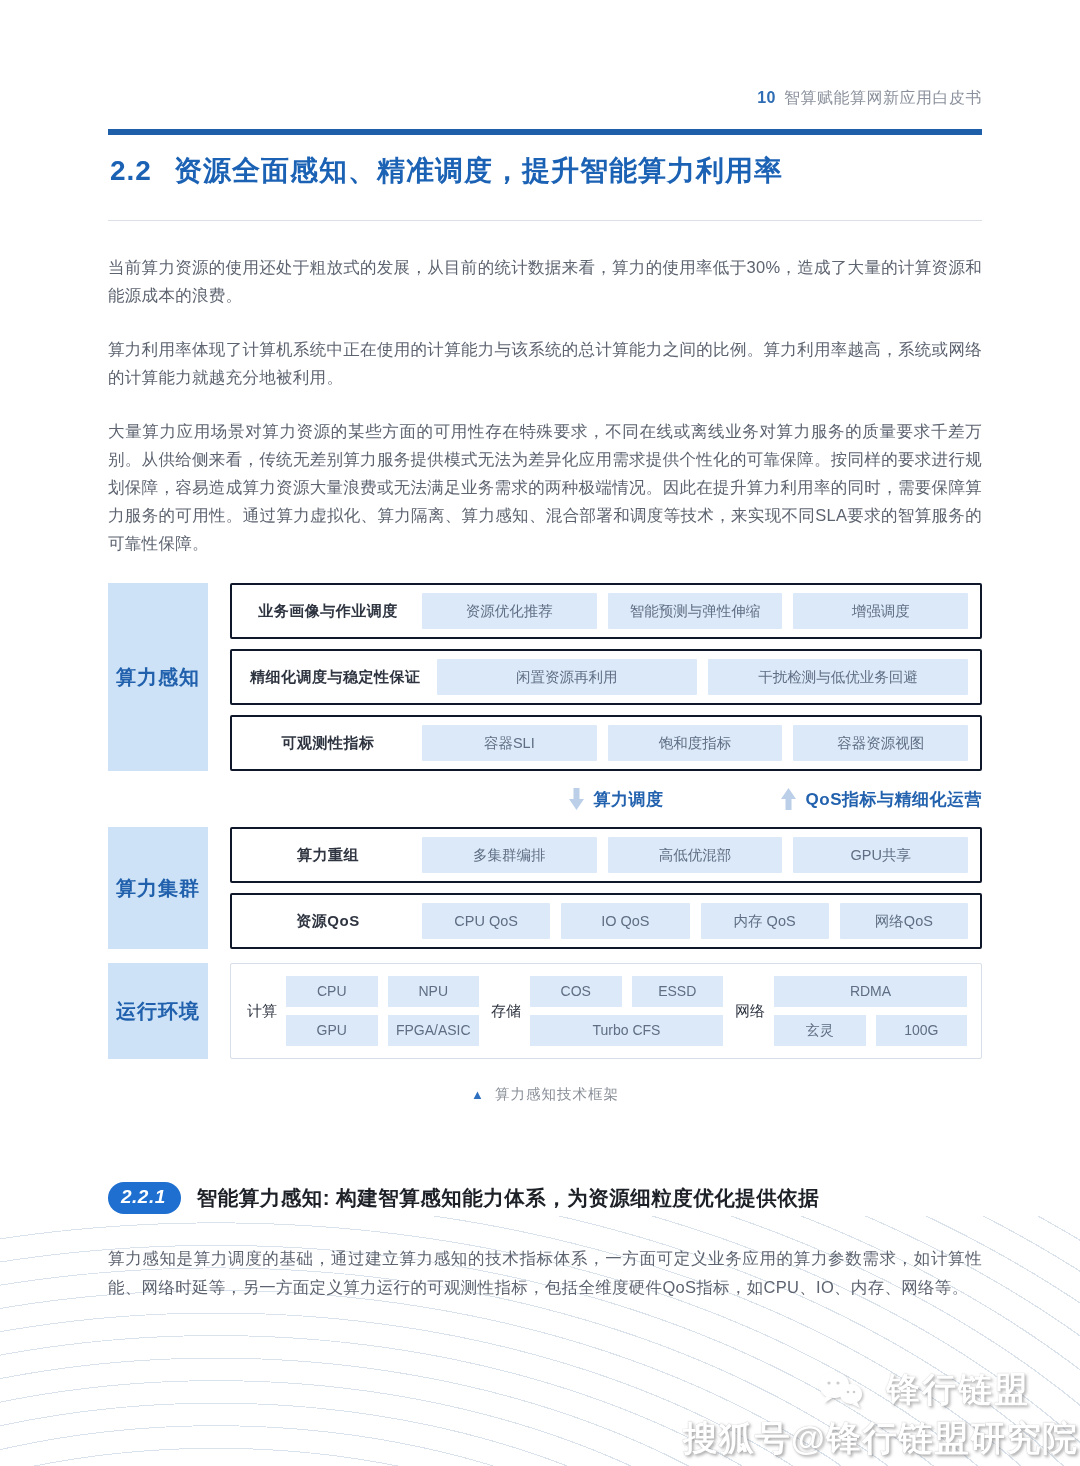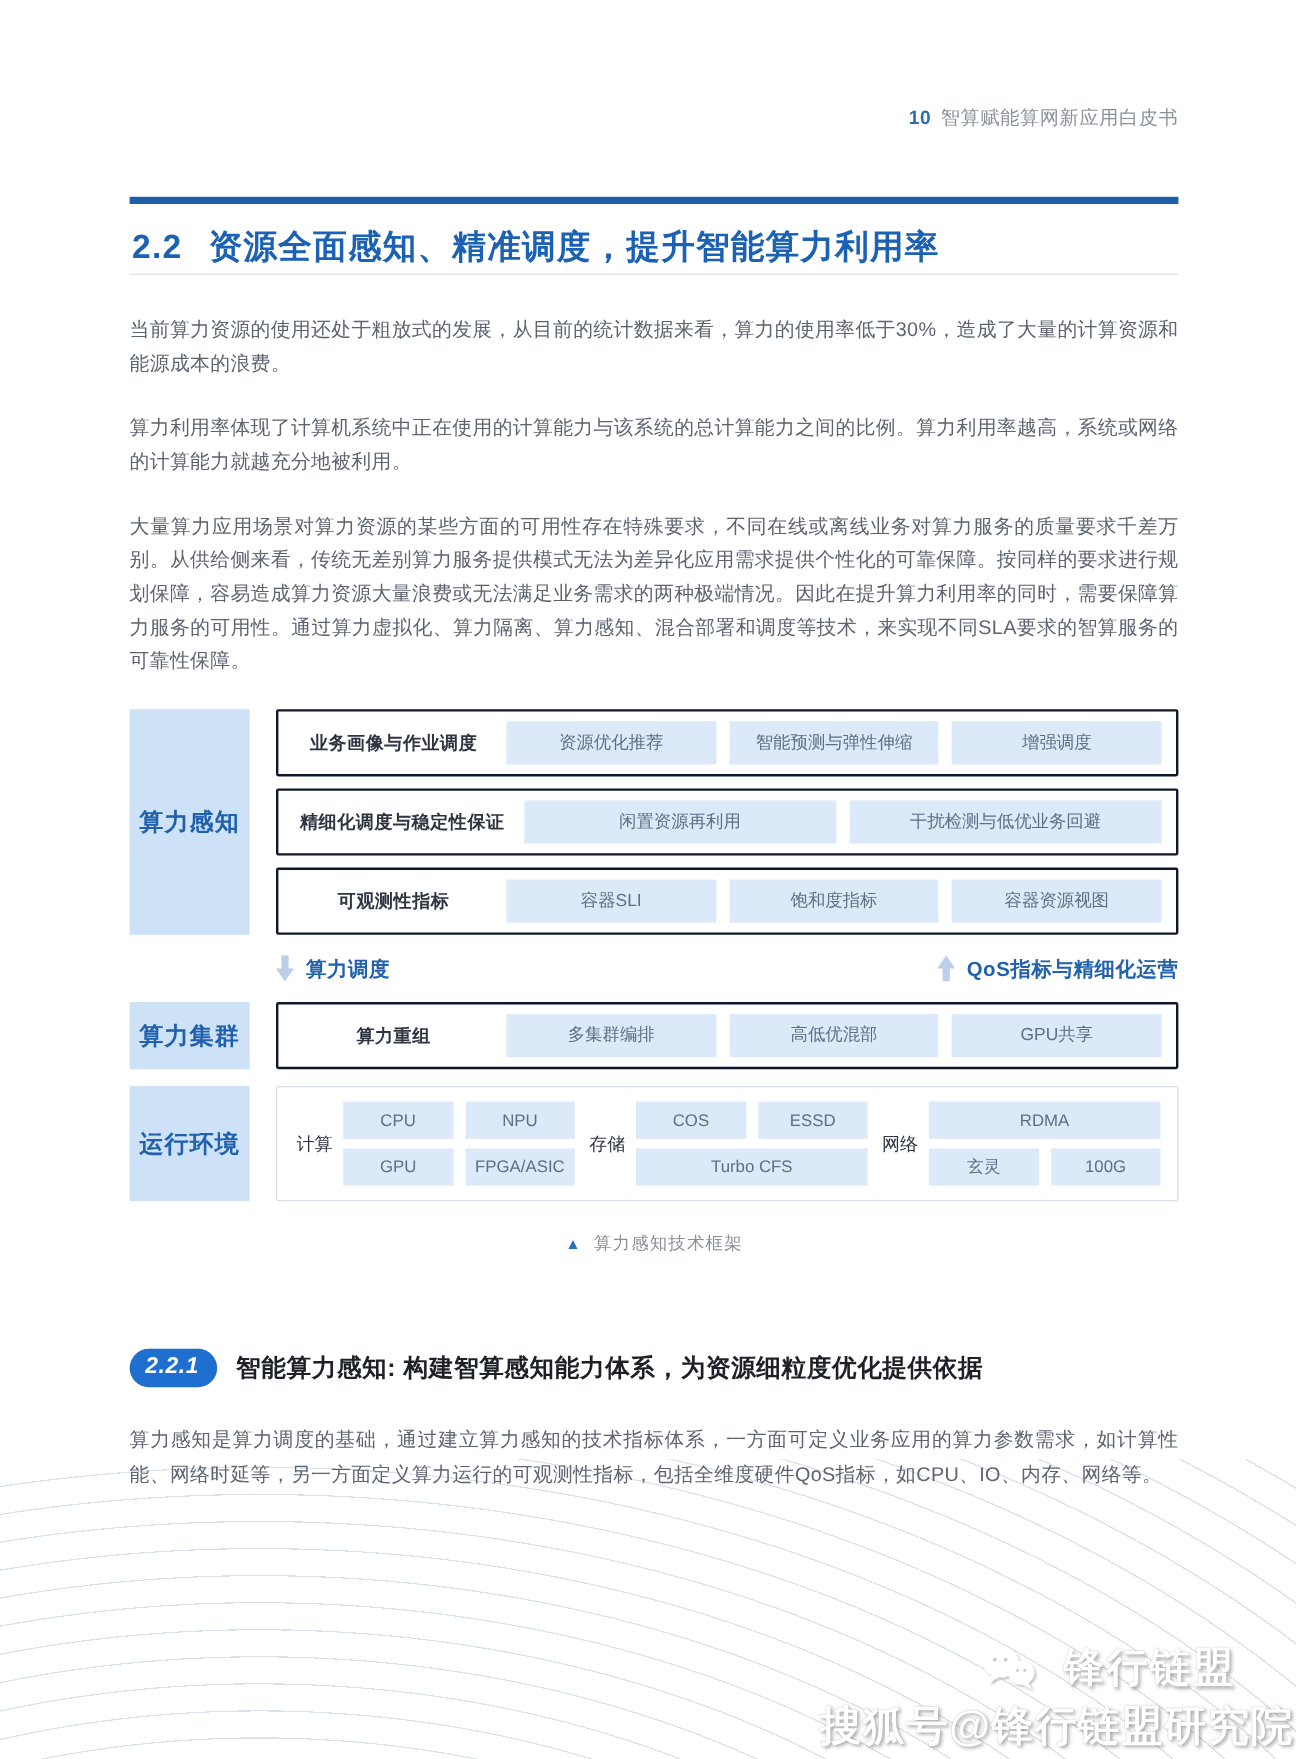--- a/index.html
+++ b/index.html
@@ -9,21 +9,21 @@
     overflow:hidden; font-family:"Liberation Sans","DejaVu Sans",sans-serif;
   }
   .content { position:relative; margin:0 98px 0 108px; z-index:2; }
 
   
   .doc-header { padding-top:88px; text-align:right; font-size:16px; letter-spacing:.5px; }
   .doc-header .pnum { color:#2e6db5; font-weight:bold; margin-right:8px; }
   .doc-header .ptitle { color:#8b919c; }
 
   
-  .section-head { margin-top:55px; border-top:6px solid #1f5fa9; border-bottom:1px solid #dbe0e7; padding:17px 2px 3px 2px; }
+  .section-head { margin-top:20px; border-top:6px solid #1f5fa9; border-bottom:1px solid #dbe0e7; padding:17px 2px 30px 2px; }
   .section-head h1 { font-size:28px; color:#1b62b5; font-weight:bold; letter-spacing:1px; }
   .section-head .secnum { margin-right:22px; }
 
   
   .paras { margin-top:32px; }
   .para { font-size:16.5px; color:#5d6470; line-height:28px; text-align:justify; margin-bottom:26px; letter-spacing:.3px; }
 
   
   .diagram { margin-top:4px; }
   .dgroup { display:flex; align-items:stretch; }
@@ -34,21 +34,21 @@
   .grows { flex:1; margin-left:22px; display:flex; flex-direction:column; gap:10px; }
   .drow { background:#ffffff; border:2px solid #0f172a; border-radius:2px; padding:8px 12px; display:flex; align-items:center; min-height:52px; }
   .rlabel { min-width:168px; text-align:center; font-weight:bold; color:#2e3440; font-size:15px; padding:0 6px; letter-spacing:.5px; }
   .chips { flex:1; display:flex; gap:11px; margin-left:10px; }
   .chip {
     flex:1; background:#dce9f9; color:#5f6e84; font-size:14.5px; text-align:center;
     height:36px; line-height:36px; border-radius:1px; white-space:nowrap; overflow:hidden;
   }
 
   
-  .arrowrow { margin:9px 0 9px 122px; height:38px; display:flex; align-items:center; justify-content:space-between; gap:44px; }
+  .arrowrow { margin:9px 0 9px 122px; height:38px; display:flex; align-items:center; justify-content:flex-end; gap:117px; }
   .arrowitem { display:flex; align-items:center; gap:10px; }
   .arrowitem .alabel { color:#2161ae; font-weight:bold; font-size:17px; letter-spacing:.5px; }
 
   .gap14 { height:14px; }
 
   
   .runtime-box {
     flex:1; margin-left:22px; background:#ffffff; border:1px solid #d8dfe9; border-radius:2px;
     padding:12px 14px; display:flex; align-items:center; gap:10px;
   }
@@ -163,20 +163,29 @@
       <div id="group-1">
           <div class="dgroup">
             <div class="glabel">算力集群</div>
             <div class="grows">
               <div class="drow">
                 <div class="rlabel">算力重组</div>
                 <div class="chips">
                   <div class="chip">多集群编排</div>
                   <div class="chip">高低优混部</div>
                   <div class="chip">GPU共享</div>
+                </div>
+              </div>
+              <div class="drow">
+                <div class="rlabel">资源QoS</div>
+                <div class="chips">
+                  <div class="chip">CPU QoS</div>
+                  <div class="chip">IO QoS</div>
+                  <div class="chip">内存 QoS</div>
+                  <div class="chip">网络QoS</div>
                 </div>
               </div>
             </div>
           </div>
         </div>
 
       <div class="gap14"></div>
 
       <div class="dgroup">
         <div class="glabel">运行环境</div>

